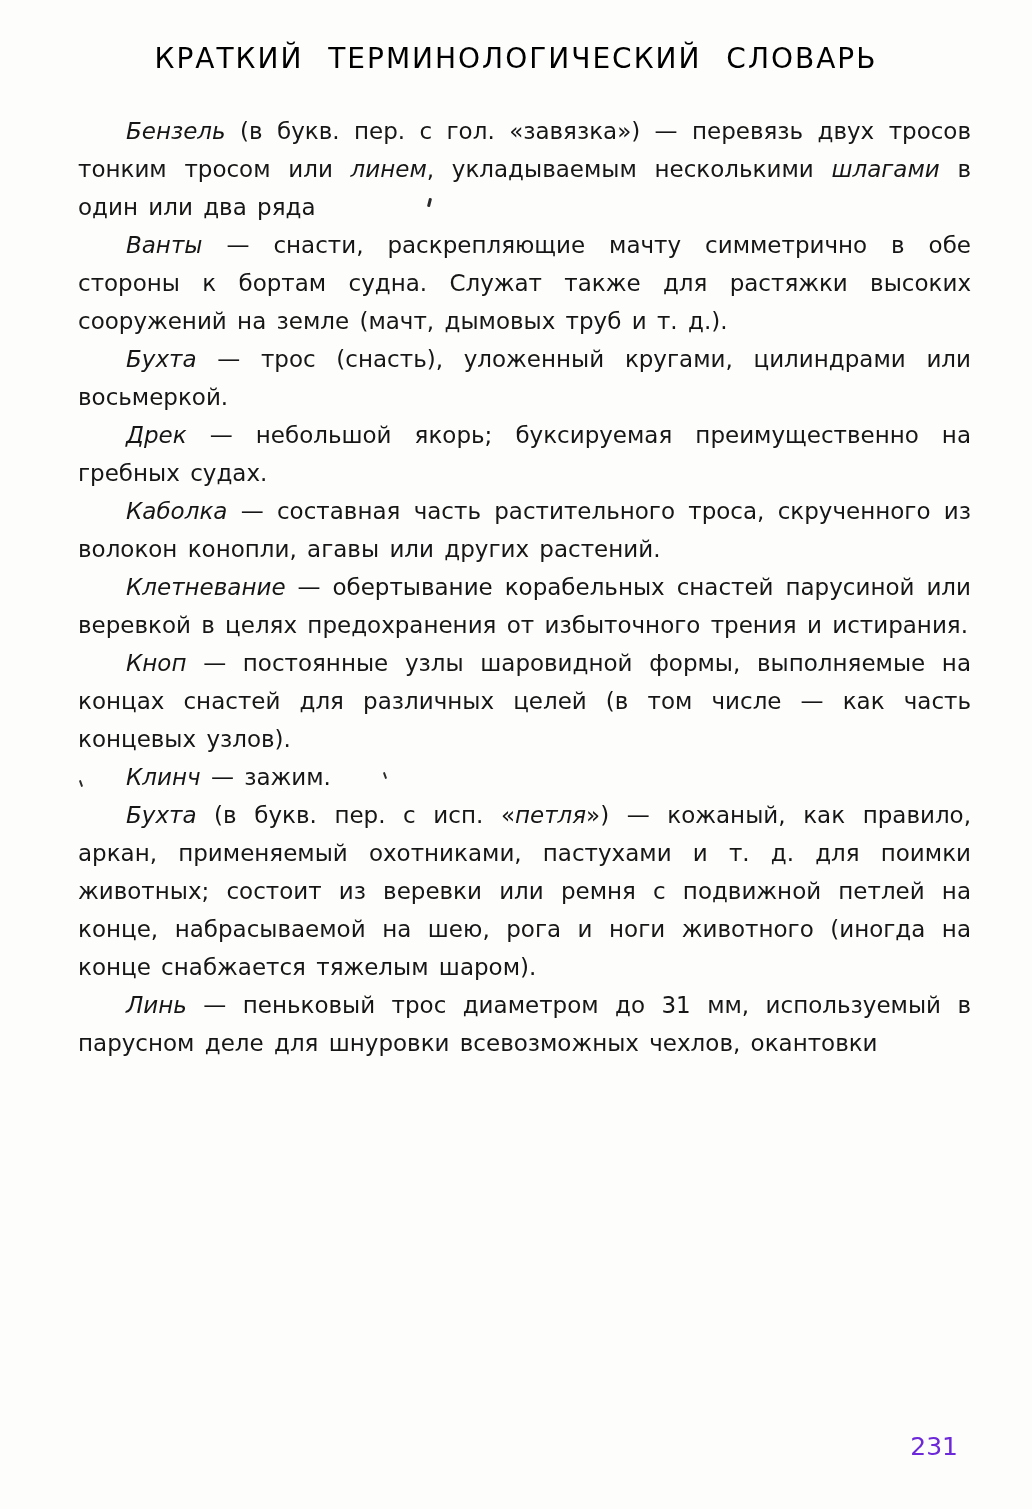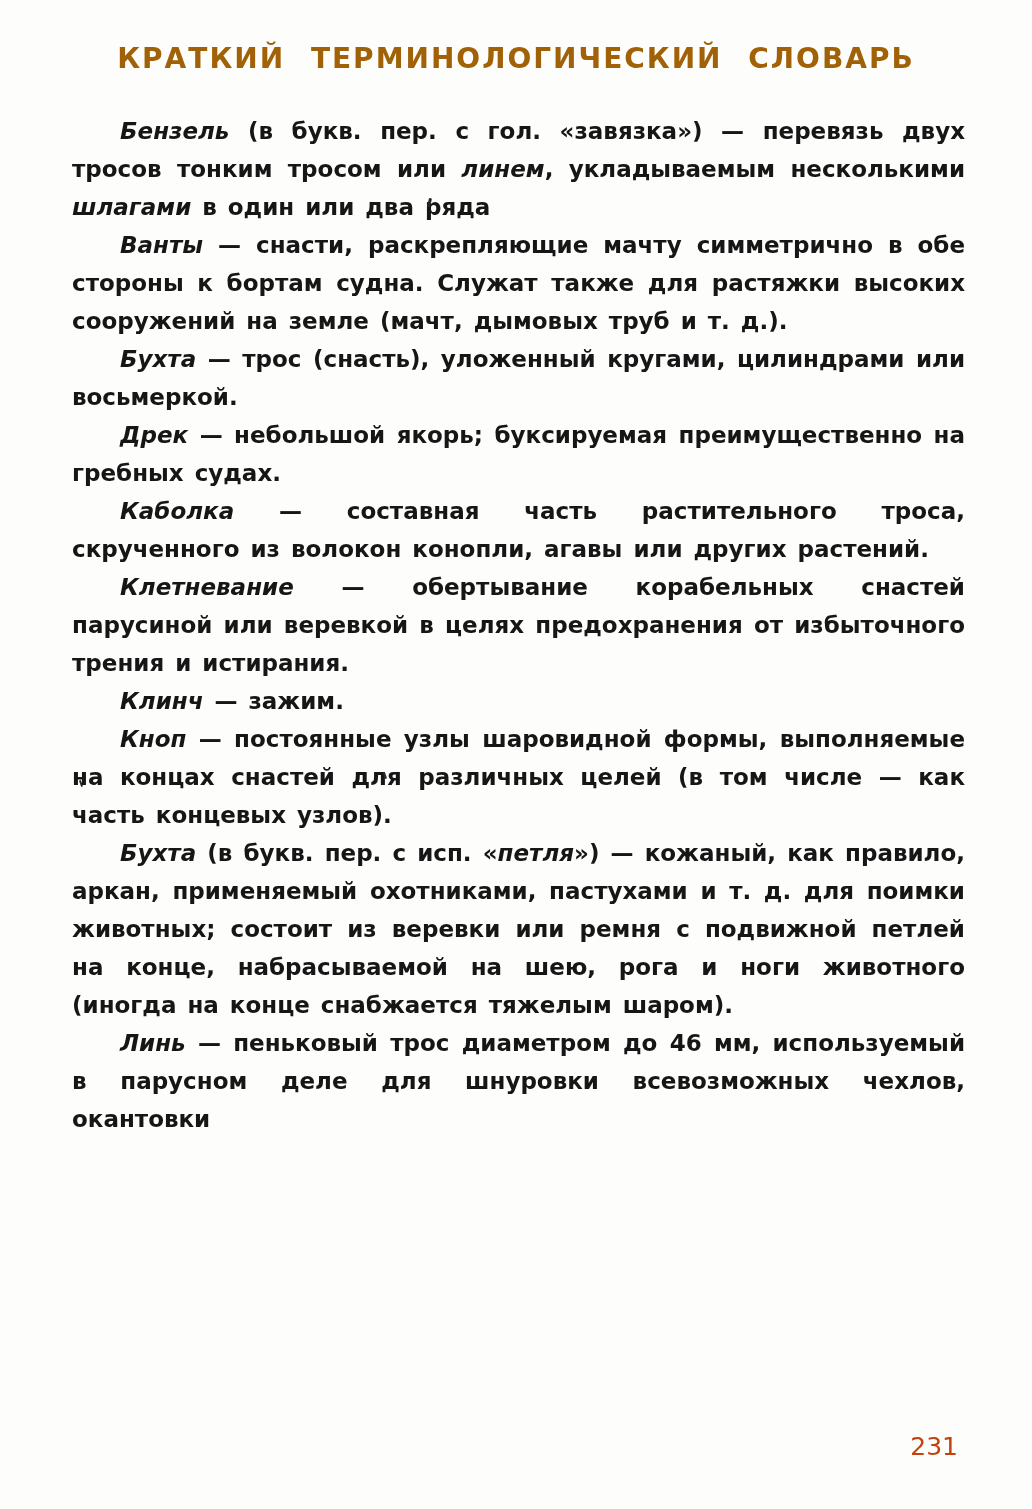--- a/index.html
+++ b/index.html
@@ -13,49 +13,48 @@
     width: 1032px; height: 1509px;
     background: #fdfdfc;
     color: #141414;
     overflow: hidden;
   }
   .title {
     position: absolute;
     top: 42px; left: 0; right: 0;
     text-align: center;
     font-size: 28px;
-    font-weight: 700;
+    font-weight: 400;
     letter-spacing: 2px;
     word-spacing: 14px;
-    color: #a16207;
+    color: #000000;
   }
   .entries {
     position: absolute;
     top: 112px;
-    left: 72px;
+    left: 78px;
     width: 893px;
-    font-weight: bold;
   }
   .entry {
     margin: 0;
     font-size: 23px;
     line-height: 38px;
     text-align: justify;
     text-indent: 48px;
     word-spacing: 3px;
     color: #161616;
   }
   .term { font-style: italic; }
   .em   { font-style: italic; }
   .page-number {
     position: absolute;
     right: 74px;
     top: 1432px;
     font-size: 25px;
-    color: #c2410c;
+    color: #6d28d9;
   }
   .artifact {
     position: absolute;
     background: #2a2a2a;
     border-radius: 1px;
   }
   .artifact.comma { width: 3px; height: 9px; transform: rotate(14deg); }
   .artifact.tick  { width: 2px; height: 7px; transform: rotate(-20deg); }
 </style>
 </head>
@@ -64,24 +63,24 @@
 <div class="page">
   <div class="title">КРАТКИЙ ТЕРМИНОЛОГИЧЕСКИЙ СЛОВАРЬ</div>
 
   <div class="entries">
       <p class="entry"><span class="term">Бензель</span><span> (в букв. пер. с гол. «завязка») — перевязь двух тросов тонким тросом или </span><span class="em">линем</span><span>, укладываемым несколькими </span><span class="em">шлагами</span><span> в один или два ряда</span></p>
       <p class="entry"><span class="term">Ванты</span><span> — снасти, раскрепляющие мачту симметрично в обе стороны к бортам судна. Служат также для растяжки высоких сооружений на земле (мачт, дымовых труб и т. д.).</span></p>
       <p class="entry"><span class="term">Бухта</span><span> — трос (снасть), уложенный кругами, цилиндрами или восьмеркой.</span></p>
       <p class="entry"><span class="term">Дрек</span><span> — небольшой якорь; буксируемая преимущественно на гребных судах.</span></p>
       <p class="entry"><span class="term">Каболка</span><span> — составная часть растительного троса, скрученного из волокон конопли, агавы или других растений.</span></p>
       <p class="entry"><span class="term">Клетневание</span><span> — обертывание корабельных снастей парусиной или веревкой в целях предохранения от избыточного трения и истирания.</span></p>
+      <p class="entry"><span class="term">Кноп</span><span> — постоянные узлы шаровидной формы, выполняемые на концах снастей для различных целей (в том числе — как часть концевых узлов).</span></p>
       <p class="entry"><span class="term">Клинч</span><span> — зажим.</span></p>
-      <p class="entry"><span class="term">Кноп</span><span> — постоянные узлы шаровидной формы, выполняемые на концах снастей для различных целей (в том числе — как часть концевых узлов).</span></p>
       <p class="entry"><span class="term">Бухта</span><span> (в букв. пер. с исп. «</span><span class="em">петля</span><span>») — кожаный, как правило, аркан, применяемый охотниками, пастухами и т. д. для поимки животных; состоит из веревки или ремня с подвижной петлей на конце, набрасываемой на шею, рога и ноги животного (иногда на конце снабжается тяжелым шаром).</span></p>
-      <p class="entry"><span class="term">Линь</span><span> — пеньковый трос диаметром до 46 мм, используемый в парусном деле для шнуровки всевозможных чехлов, окантовки</span></p>
+      <p class="entry"><span class="term">Линь</span><span> — пеньковый трос диаметром до 31 мм, используемый в парусном деле для шнуровки всевозможных чехлов, окантовки</span></p>
     </div>
 
   <div class="page-number">231</div>
 
   <div class="artifact comma" style="left:428px; top:198px;"></div>
   <div class="artifact tick" style="left:80px;  top:780px;"></div>
   <div class="artifact tick" style="left:384px; top:772px;"></div>
 </div>
 
 </body></html>

